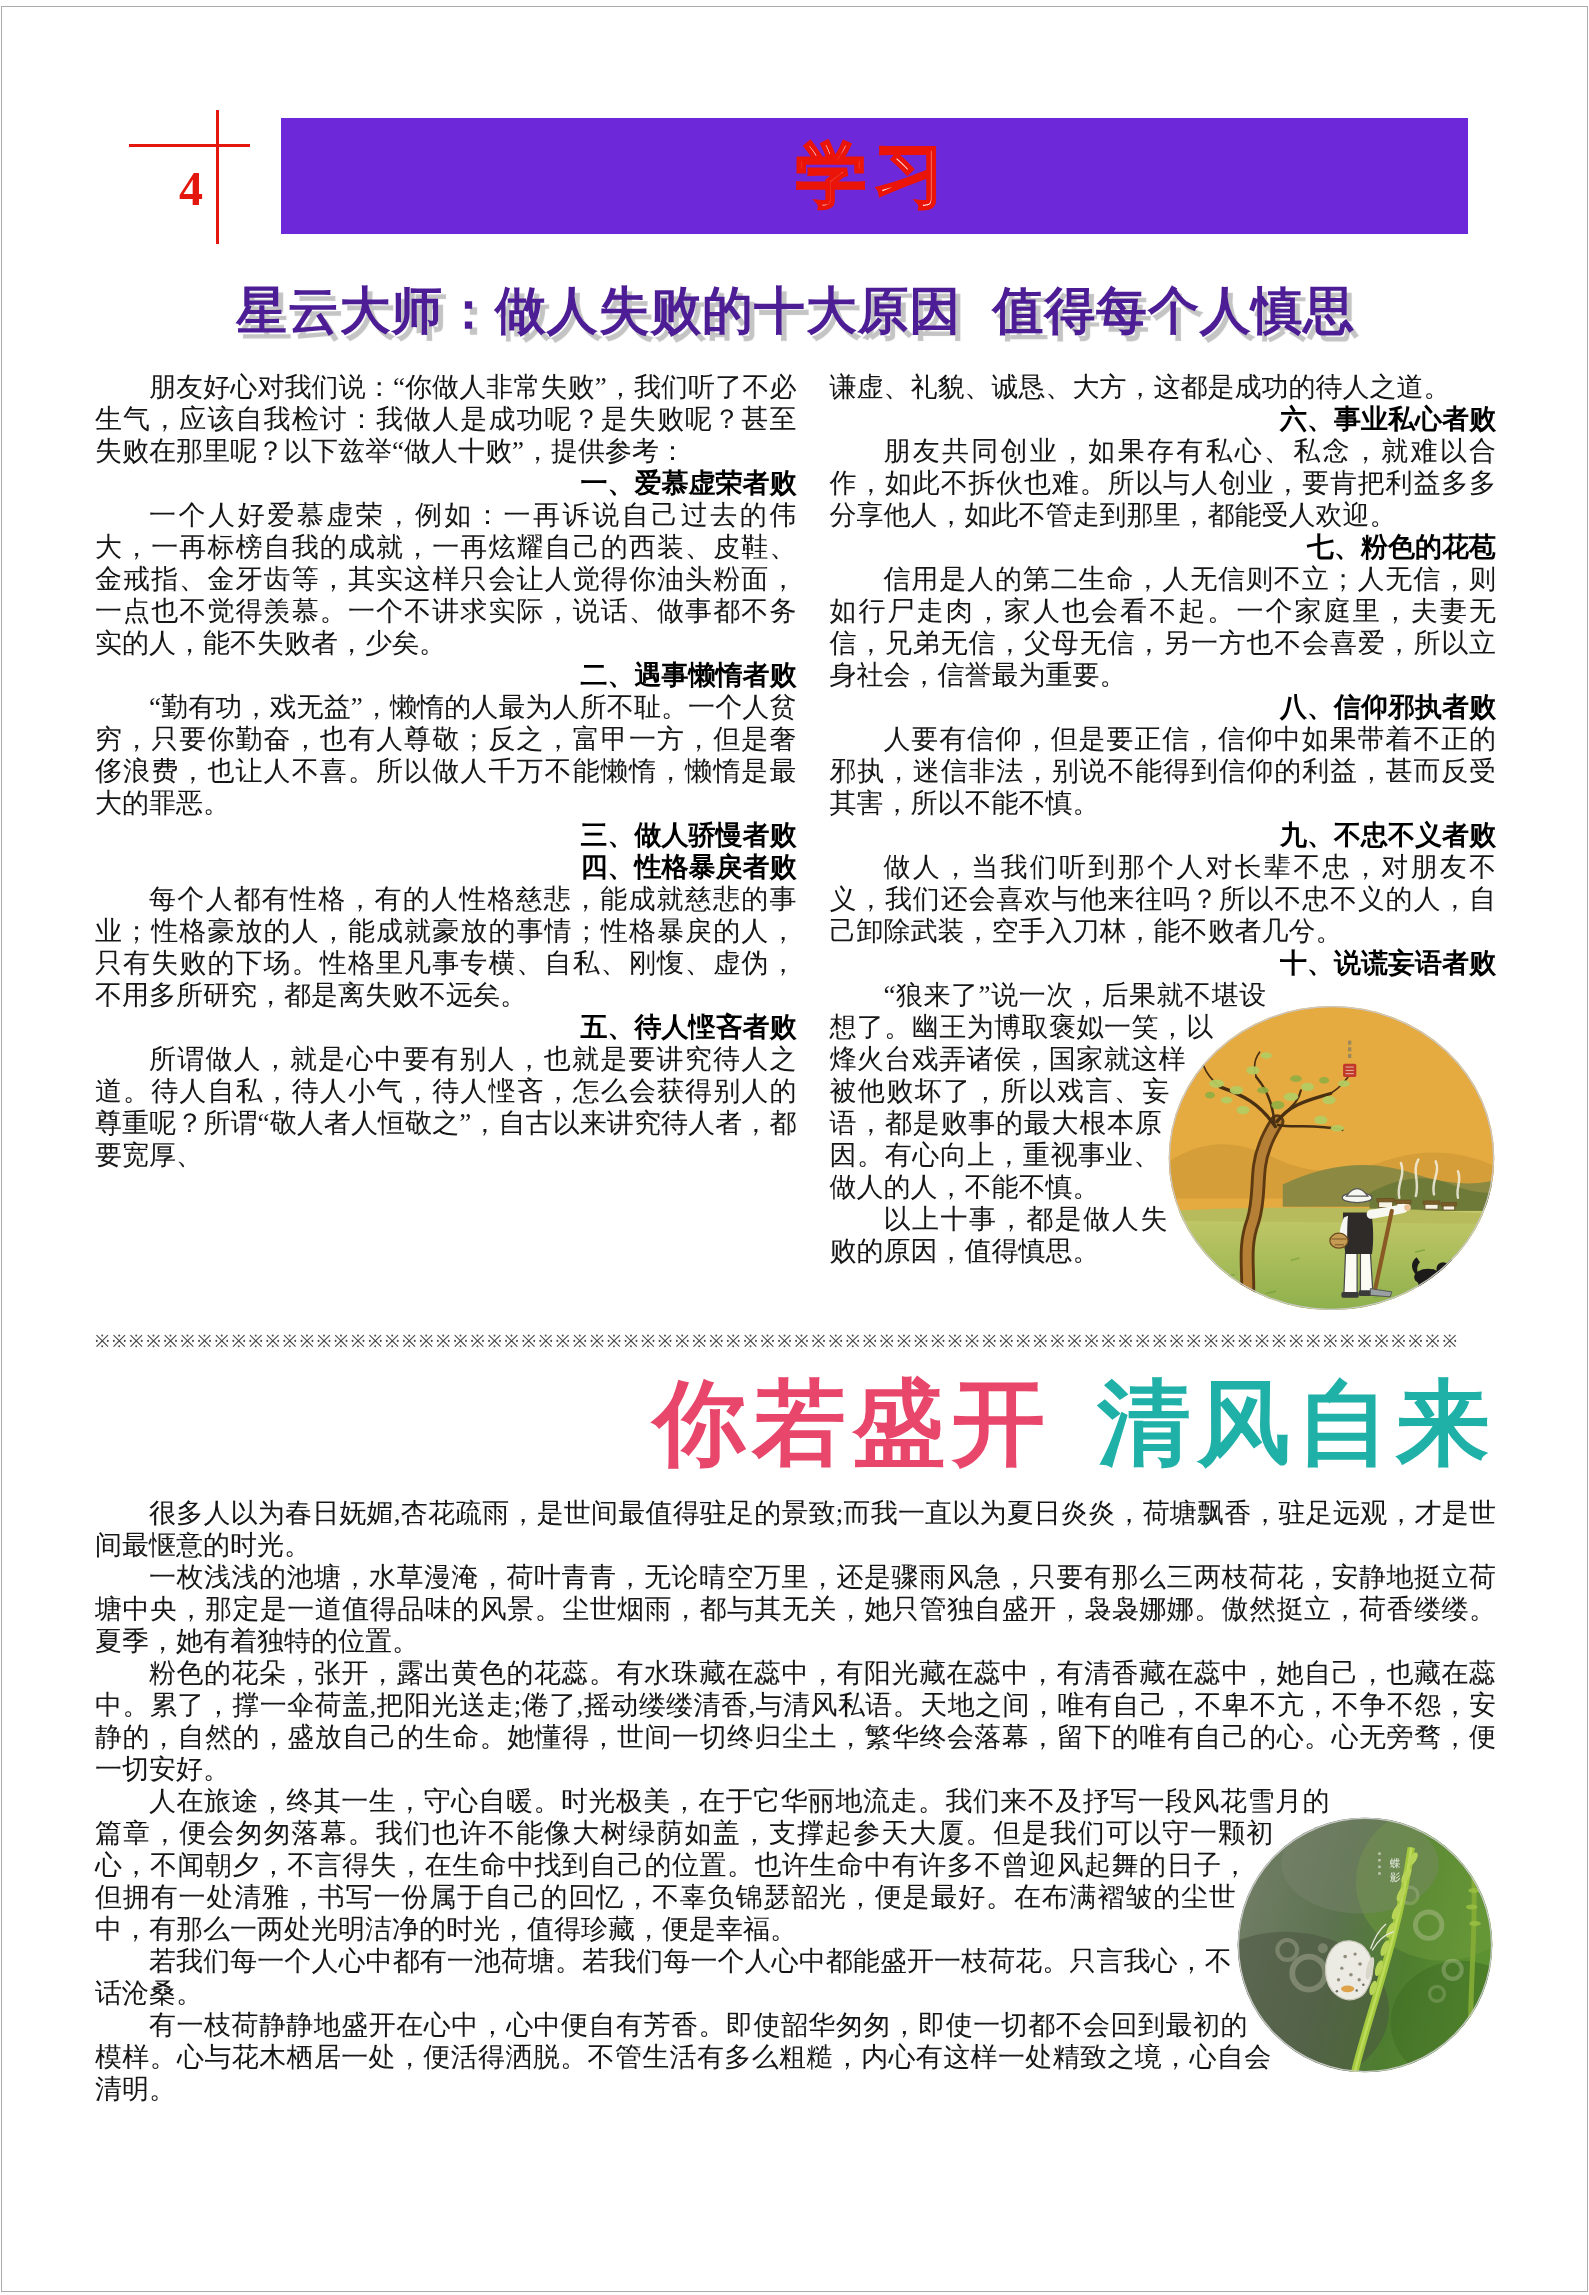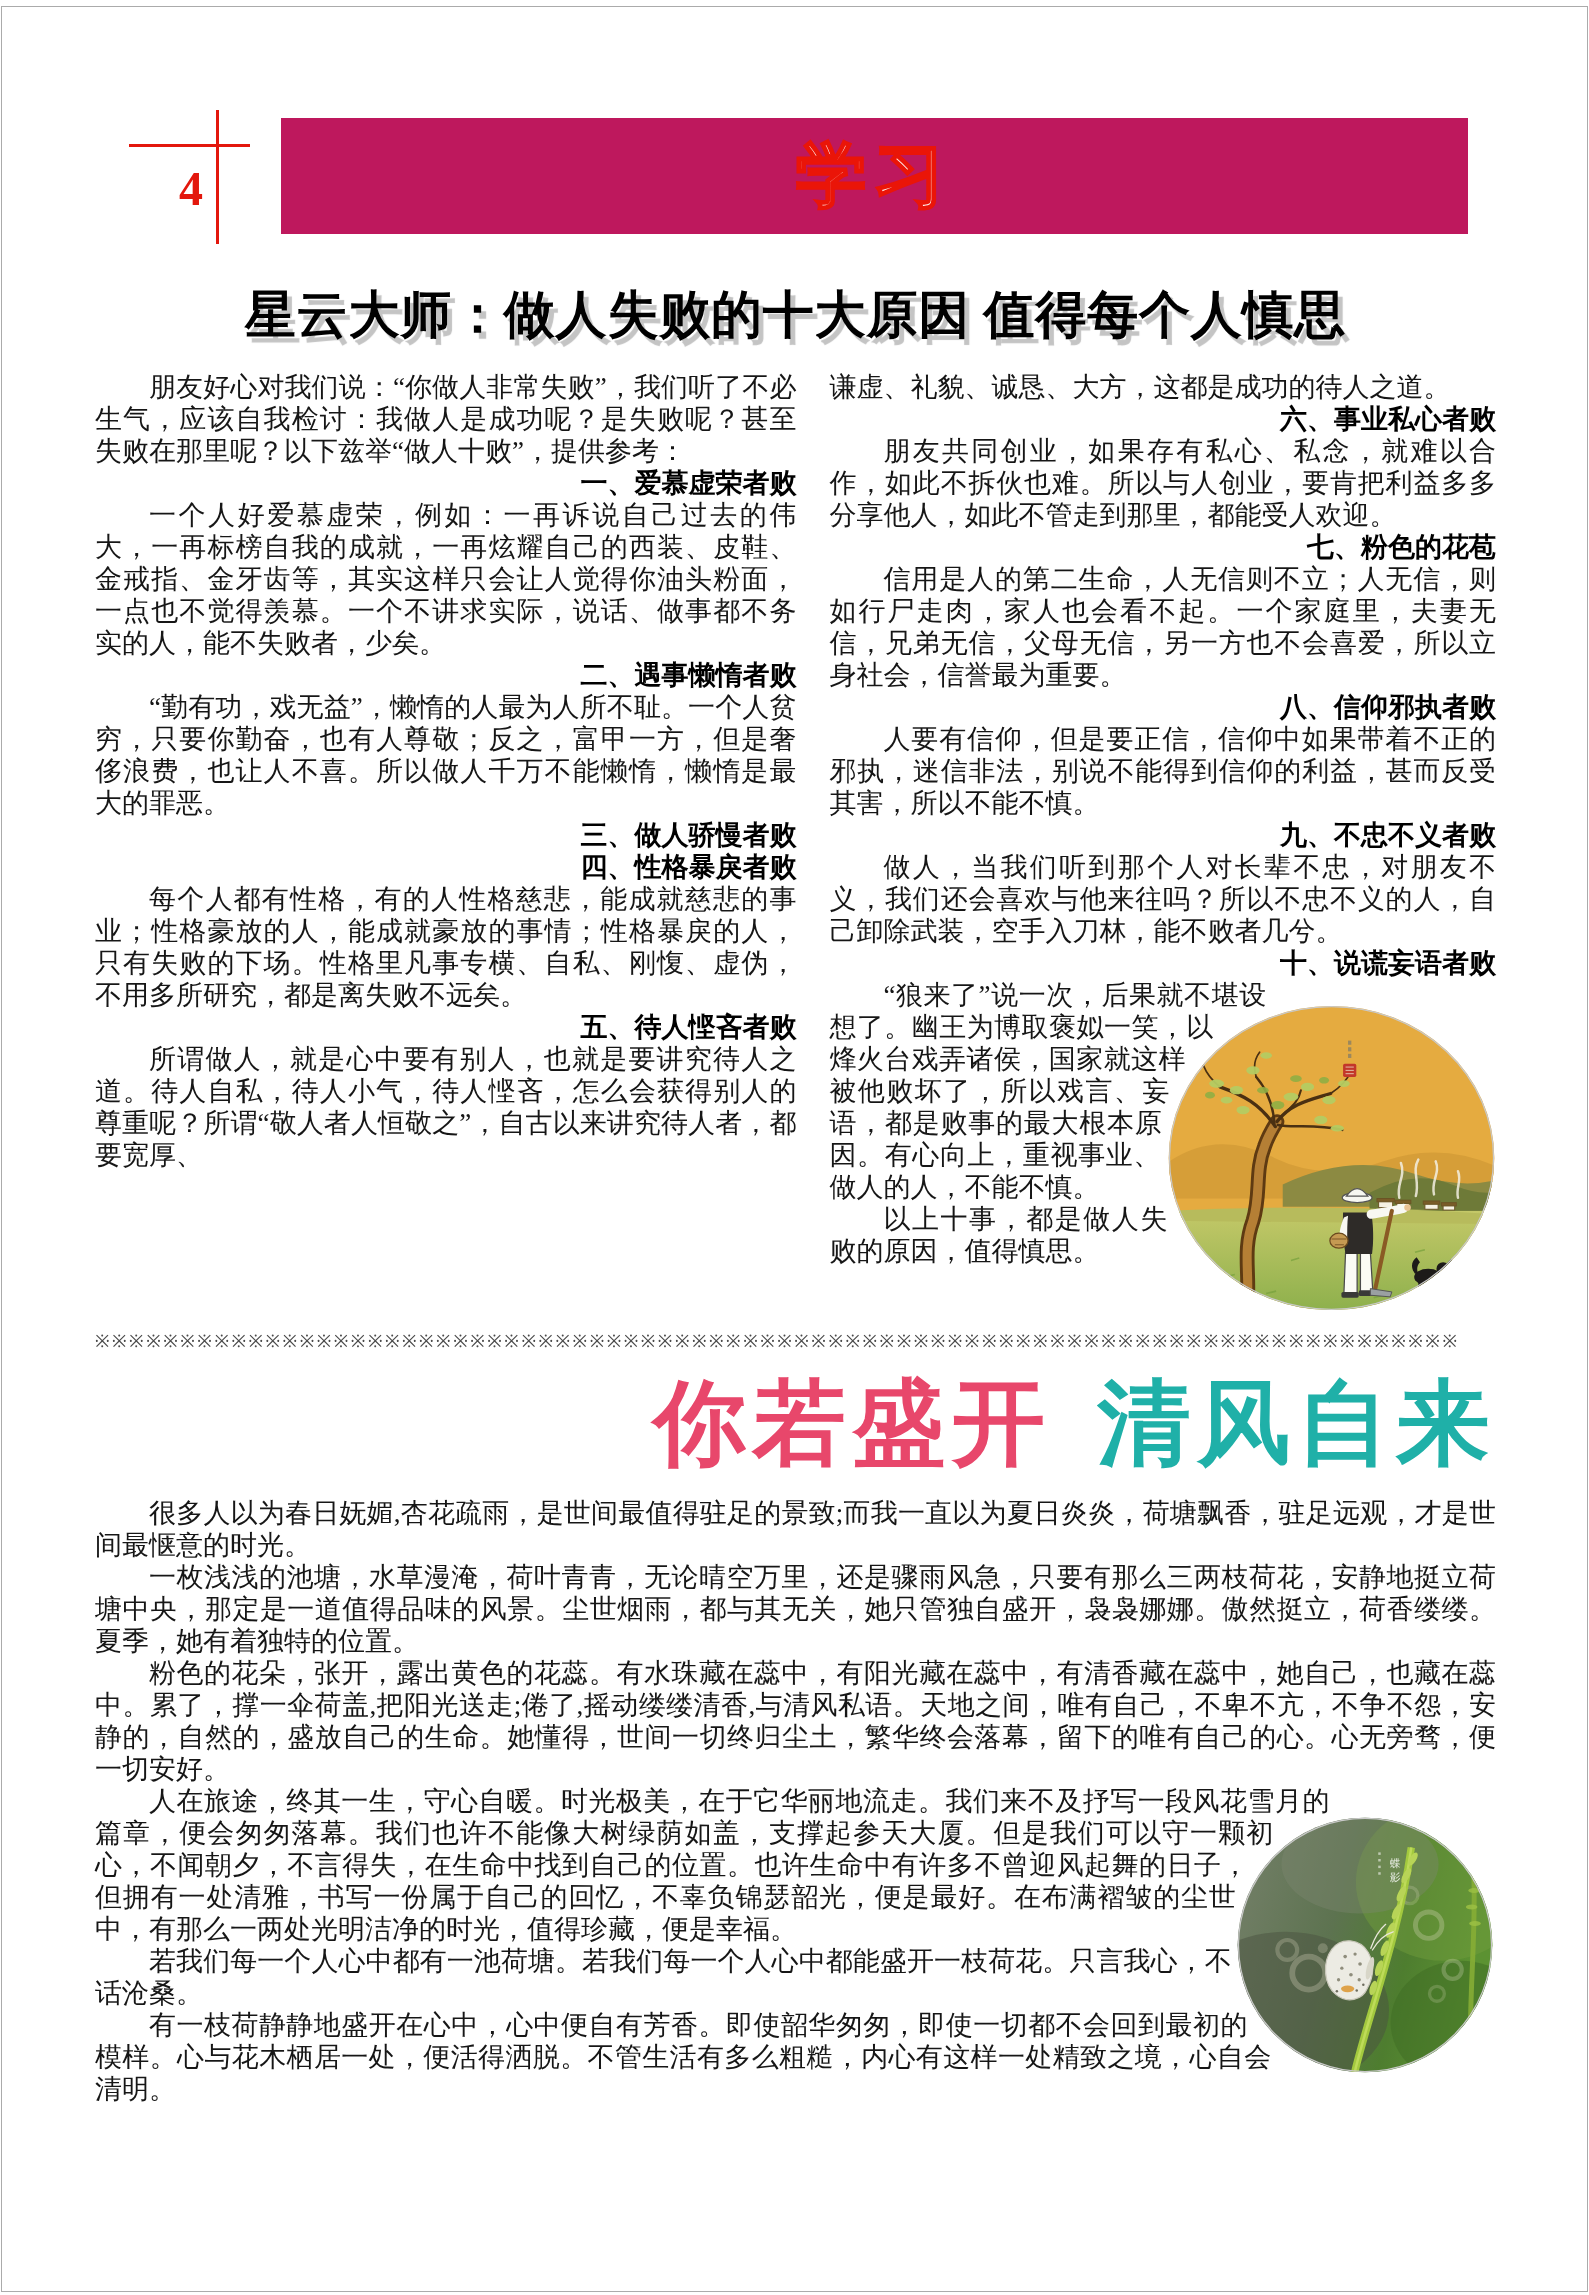--- a/index.html
+++ b/index.html
@@ -24,40 +24,40 @@
   .crop-h { position:absolute; left:129px; top:144px; width:121px; height:2.5px;  background:#e3170d; }
   .folio  {
     position:absolute; left:166px; top:161px; width:50px;
     font-family:"Liberation Serif", serif;
     font-size:48px; font-weight:bold; color:#e3170d; text-align:center;
   }
 
   
   .banner {
     position:absolute; left:281px; top:118px; width:1187px; height:116px;
-    background:#be185d;
+    background:#6d28d9;
     display:flex; align-items:center; justify-content:center; gap:73px;
   }
   .banner .word {
     font-family:"Liberation Sans", sans-serif;
     font-size:70px; font-weight:bold; letter-spacing:8.3px;
     color:#ffefed;
     -webkit-text-stroke:2.5px #ea1508;
     text-shadow:0 0 0.8px #ea1508;
   }
 
   
   main { position:relative; padding:0 93px 0 95px; }
 
   .a1-title {
     margin:286px 0 0 0;
     text-align:center;
-    font-family:Liberation Serif, serif;
+    font-family:Liberation Mono, monospace;
     font-size:51px; font-weight:bold; letter-spacing:0.8px; line-height:1.15;
-    color:#000000;
+    color:#4c1d95;
     text-shadow:5px 5.8px 0.8px #c4c4c4;
     white-space:nowrap;
   }
 
   .cols { display:flex; gap:33px; margin-top:26.5px; }
   .col-left  { width:706px; }
   .col-right { width:671px; }
 
   .body-p, .sect-h {
     margin:0; font-size:27px; line-height:32px;

